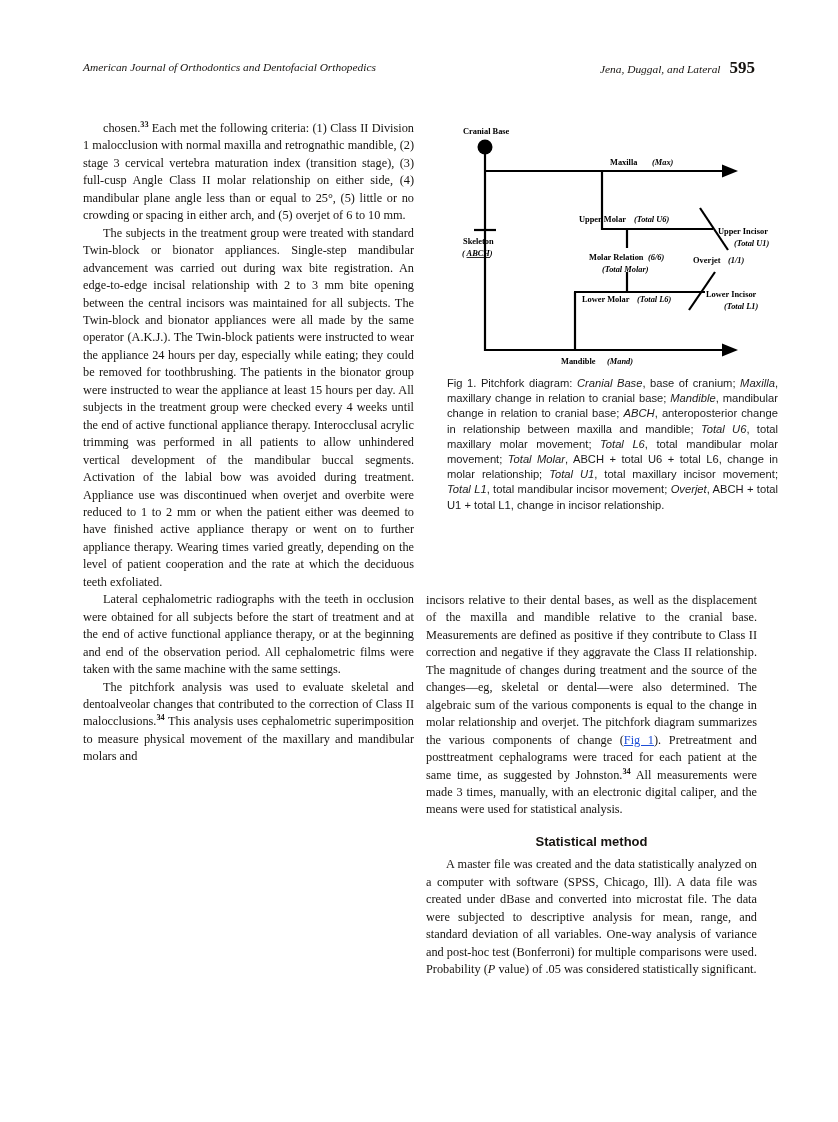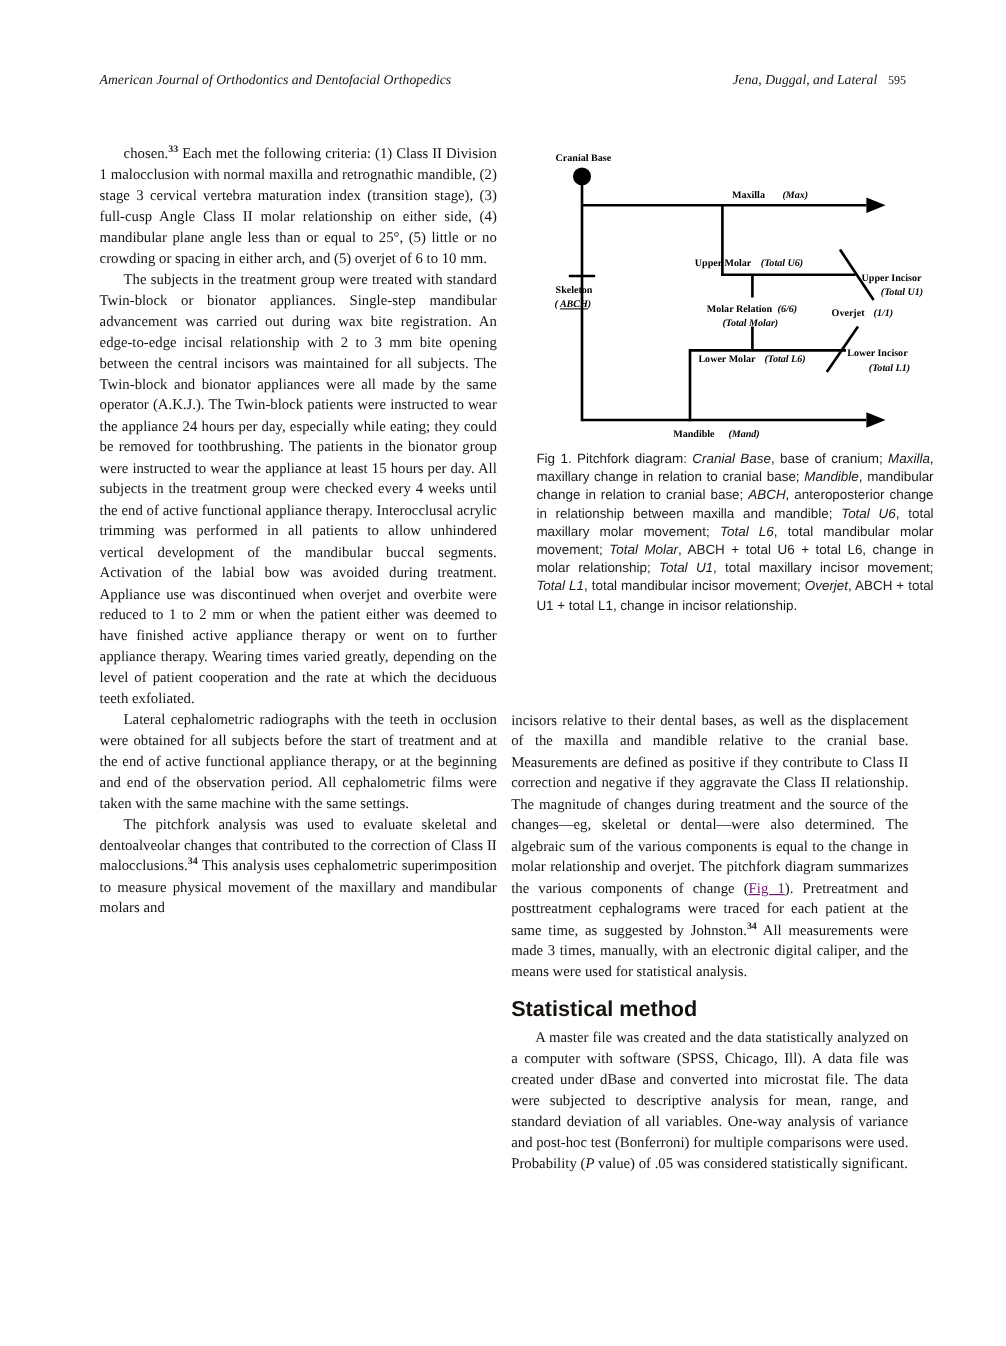--- a/index.html
+++ b/index.html
@@ -37,23 +37,23 @@
   }
   .runhead-right {
     font-style: italic;
     font-size: 11.4px;
     line-height: 15px;
     white-space: nowrap;
     padding-top: 0px;
   }
   .runhead-right .pageno {
     font-style: normal;
-    font-weight: normal;
+    font-weight: bold;
     margin-left: 9px;
-    font-size: 10px;
+    font-size: 17px;
   }
 
   
   .col {
     position: absolute;
     width: 331px;
     font-size: 12.3px;
     line-height: 17.45px;
     text-align: justify;
     text-justify: inter-word;
@@ -68,21 +68,21 @@
   .col p.noindent { text-indent: 0; }
 
   sup.ref {
     font-size: 8.3px;
     vertical-align: super;
     line-height: 0;
     font-weight: bold;
   }
 
   a.xref {
-    color: #701a75;
+    color: #1d4ed8;
   }
 
   
   .figure-block {
     position: absolute;
     left: 426px;
     top: 120px;
     width: 331px;
     margin-left: 21px;
   }
@@ -100,25 +100,25 @@
     line-height: 15.2px;
     text-align: justify;
     color: #1a1a1a;
   }
   .fig-caption .figlabel { font-weight: normal; }
   .fig-caption i { font-style: italic; }
 
   
   h3.sec {
     font-family: "Liberation Sans", sans-serif;
-    font-size: 18px;
+    font-size: 13px;
     font-weight: bold;
     margin: 14px 0 6px 0;
     color: #16130f;
-    text-align: left;
+    text-align: center;
   }
 
   
   .dlabel { font-family: "Liberation Serif", serif; font-weight: bold; font-size: 8.4px; fill: #000; }
   .dital  { font-family: "Liberation Serif", serif; font-weight: bold; font-style: italic; font-size: 8.4px; fill: #000; }
 </style>
 </head>
 <body>
 
 <div class="page">

